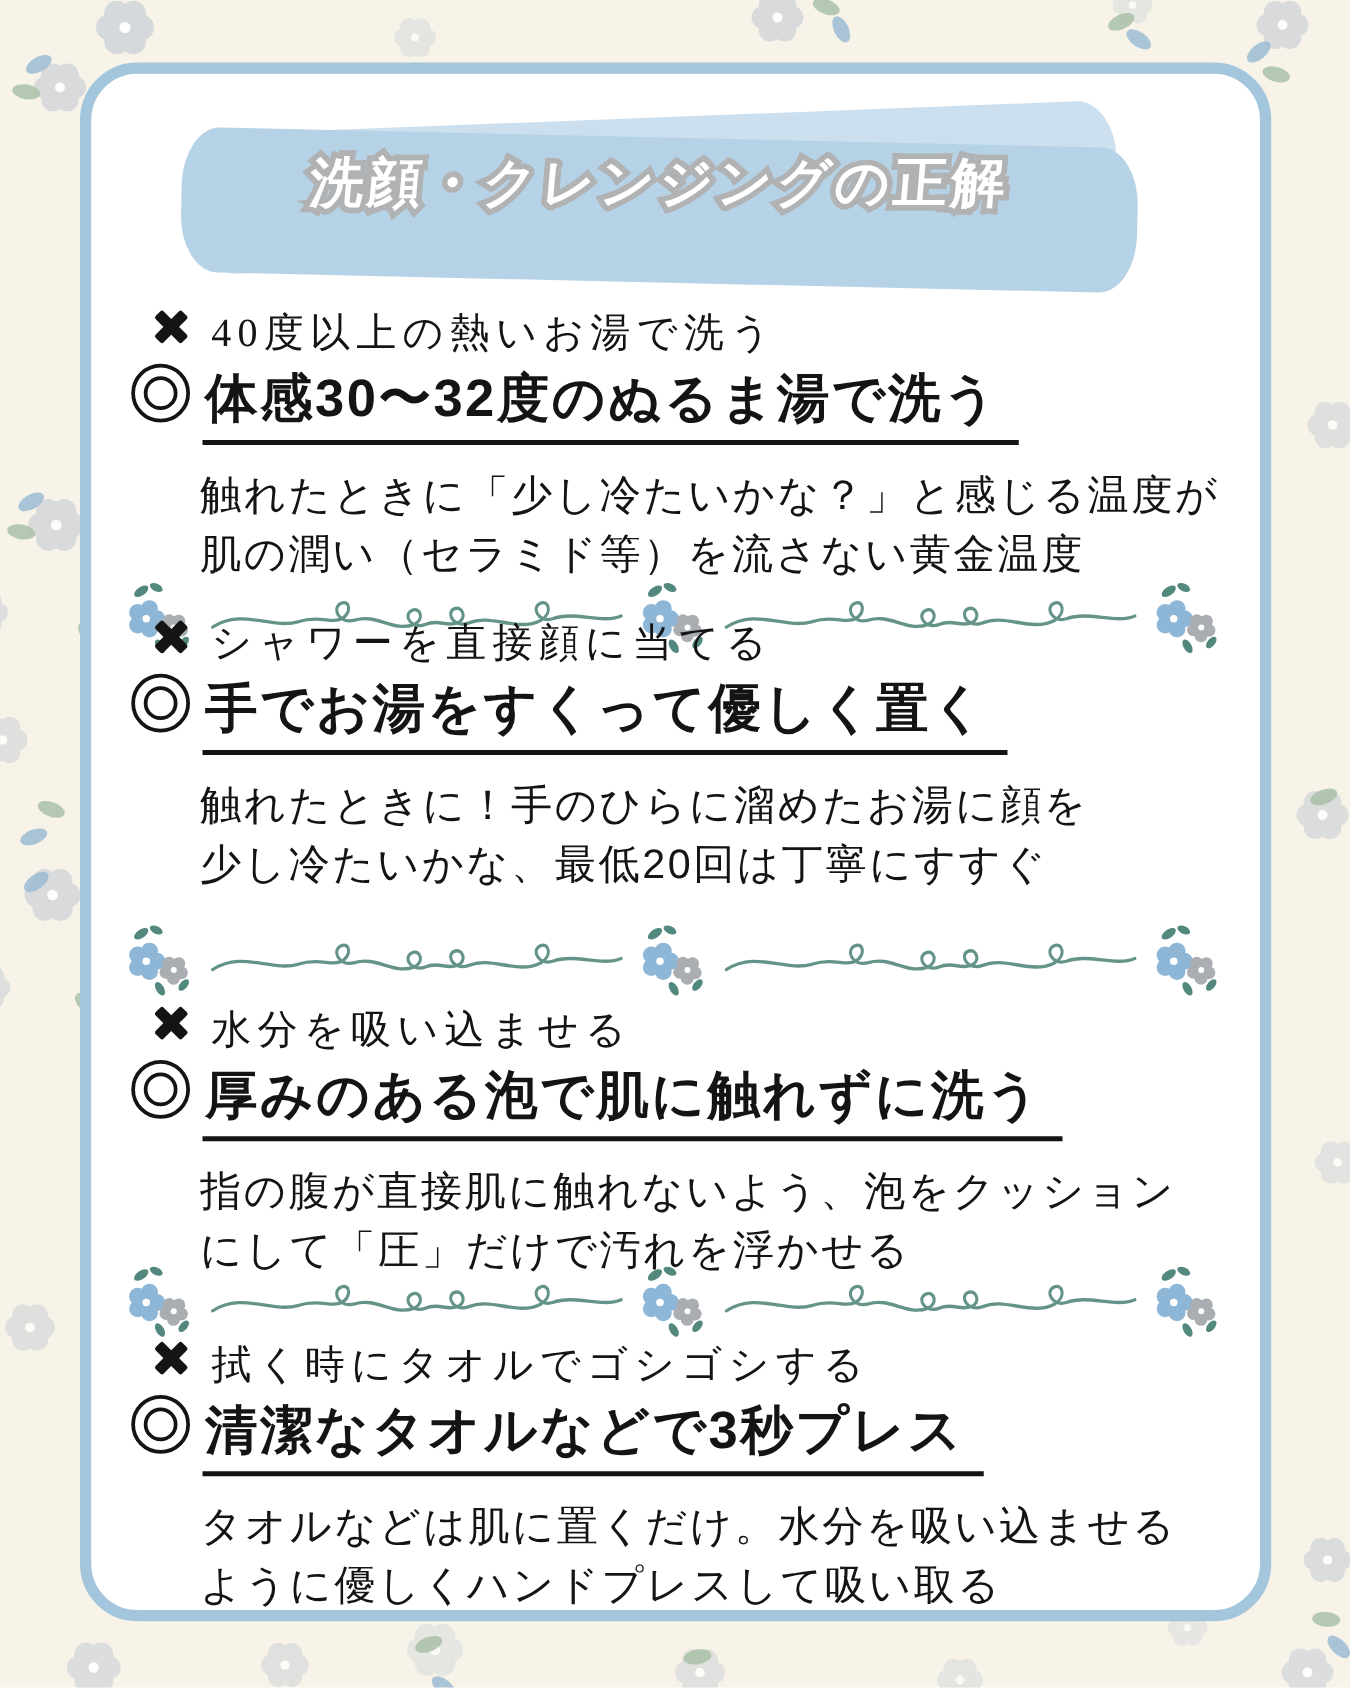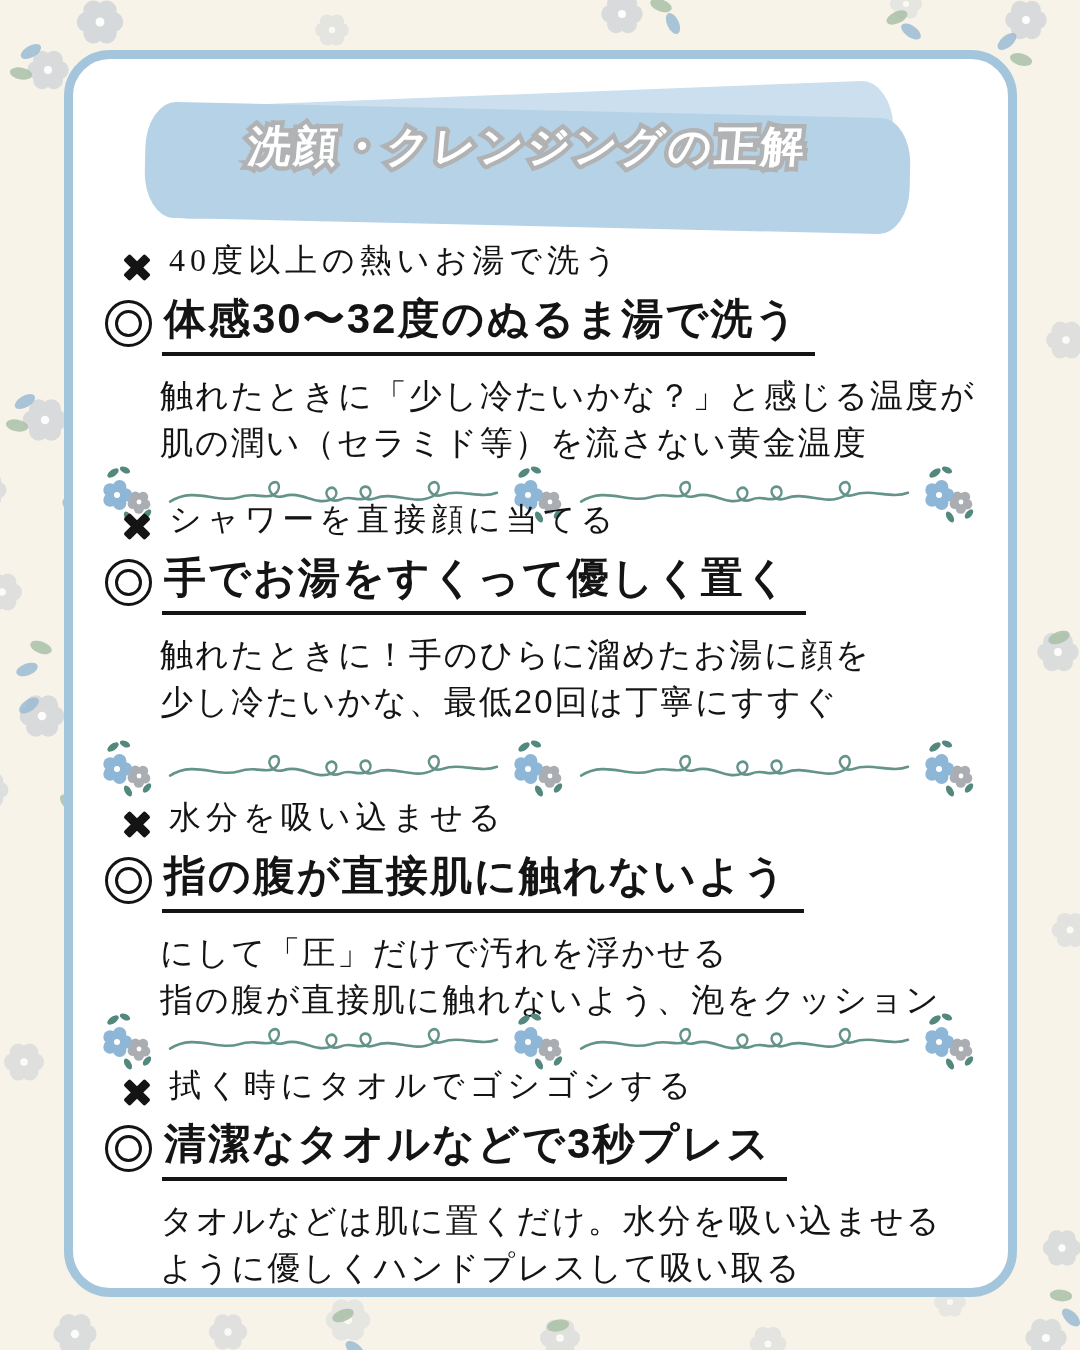--- a/index.html
+++ b/index.html
@@ -62,33 +62,33 @@
   .title-stack .t-outline{
     color:var(--c-title_outline);
     -webkit-text-stroke:9px var(--c-title_outline);
     text-shadow:0 2px 0 var(--c-title_outline),0 -2px 0 var(--c-title_outline),
                 2px 0 0 var(--c-title_outline),-2px 0 0 var(--c-title_outline);
   }
   .title-stack .t-fill{position:absolute;left:0;top:0;color:var(--c-title_fill)}
 
   
   .item{position:absolute;left:105px;width:900px}
-  .row-cross{display:flex;align-items:flex-end;height:38px;padding-left:16px}
+  .row-cross{display:flex;align-items:flex-start;height:38px;padding-left:16px}
   .xmark{position:relative;width:32px;height:32px;flex:0 0 32px;margin-right:16px}
   .xmark::before,.xmark::after{
     content:"";position:absolute;left:1px;top:12px;width:30px;height:9px;
     background:var(--c-text);border-radius:2px;
   }
   .xmark::before{transform:rotate(45deg)}
   .xmark::after{transform:rotate(-45deg)}
   .wrong-text{
     font-family:"Liberation Serif","DejaVu Serif",serif;
     font-size:32px;letter-spacing:5px;white-space:nowrap;
   }
-  .row-head{display:flex;align-items:center;margin-top:8px}
+  .row-head{display:flex;align-items:flex-start;margin-top:8px}
   .dcircle{
     width:47px;height:47px;flex:0 0 47px;margin-right:10px;
     border:3.5px solid var(--c-text);border-radius:50%;position:relative;
   }
   .dcircle::after{
     content:"";position:absolute;inset:7px;
     border:3.5px solid var(--c-text);border-radius:50%;
   }
   .right-text{
     font-size:42px;font-weight:900;letter-spacing:2px;white-space:nowrap;
@@ -507,21 +507,21 @@
         <circle cx="32.8" cy="39.8" r="5.2" fill="#aaadb2"></circle>
         <circle cx="35.4" cy="32.6" r="5.2" fill="#aaadb2"></circle>
         <circle cx="43.0" cy="32.9" r="5.2" fill="#aaadb2"></circle>
   <circle cx="39" cy="38" r="5.4" fill="#aaadb2"></circle>
         <circle cx="39" cy="38" r="2.4" fill="#fff"></circle>
   <ellipse cx="28" cy="53" rx="6" ry="3.2" fill="#52887d" transform="rotate(60 28 53)"></ellipse>
   <ellipse cx="47" cy="50" rx="5.5" ry="3" fill="#52887d" transform="rotate(-50 47 50)"></ellipse>
 </svg></span>
   </div>
 
-<section class="item" style="top:504px">
+<section class="item" style="top:493px">
   <div class="row-cross">
     <span class="xmark"></span>
     <span class="wrong-text">シャワーを直接顔に当てる</span>
   </div>
   <div class="row-head">
     <span class="dcircle"></span>
     <span class="right-text">手でお湯をすくって優しく置く</span>
   </div>
   <div class="body-text">
     <div>触れたときに！手のひらに溜めたお湯に顔を</div>
@@ -604,25 +604,25 @@
 </svg></span>
   </div>
 
 <section class="item" style="top:802px">
   <div class="row-cross">
     <span class="xmark"></span>
     <span class="wrong-text">水分を吸い込ませる</span>
   </div>
   <div class="row-head">
     <span class="dcircle"></span>
-    <span class="right-text">指の腹が直接肌に触れないよう</span>
+    <span class="right-text">厚みのある泡で肌に触れずに洗う</span>
   </div>
   <div class="body-text">
+    <div>指の腹が直接肌に触れないよう、泡をクッション</div>
     <div>にして「圧」だけで汚れを浮かせる</div>
-    <div>指の腹が直接肌に触れないよう、泡をクッション</div>
   </div>
 </section>
 
 <div class="divider" style="top:1011px">
     <span class="cluster"><svg viewBox="0 0 56 62" width="100%" height="100%">
   <ellipse cx="13" cy="9" rx="6.5" ry="3.4" fill="#52887d" transform="rotate(-35 13 9)"></ellipse>
   <ellipse cx="25" cy="6" rx="5.5" ry="3" fill="#52887d" transform="rotate(25 25 6)"></ellipse>
   <circle cx="25.5" cy="31.0" r="6.8" fill="#8db6d7"></circle>
         <circle cx="19.6" cy="39.1" r="6.8" fill="#8db6d7"></circle>
         <circle cx="10.1" cy="36.0" r="6.8" fill="#8db6d7"></circle>

